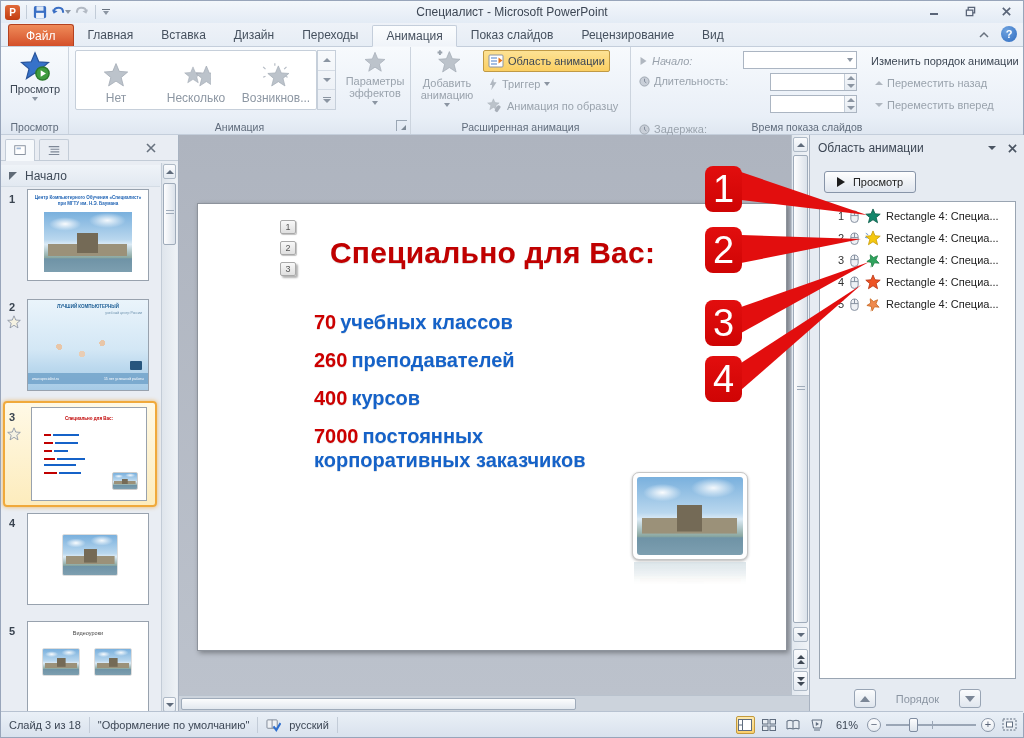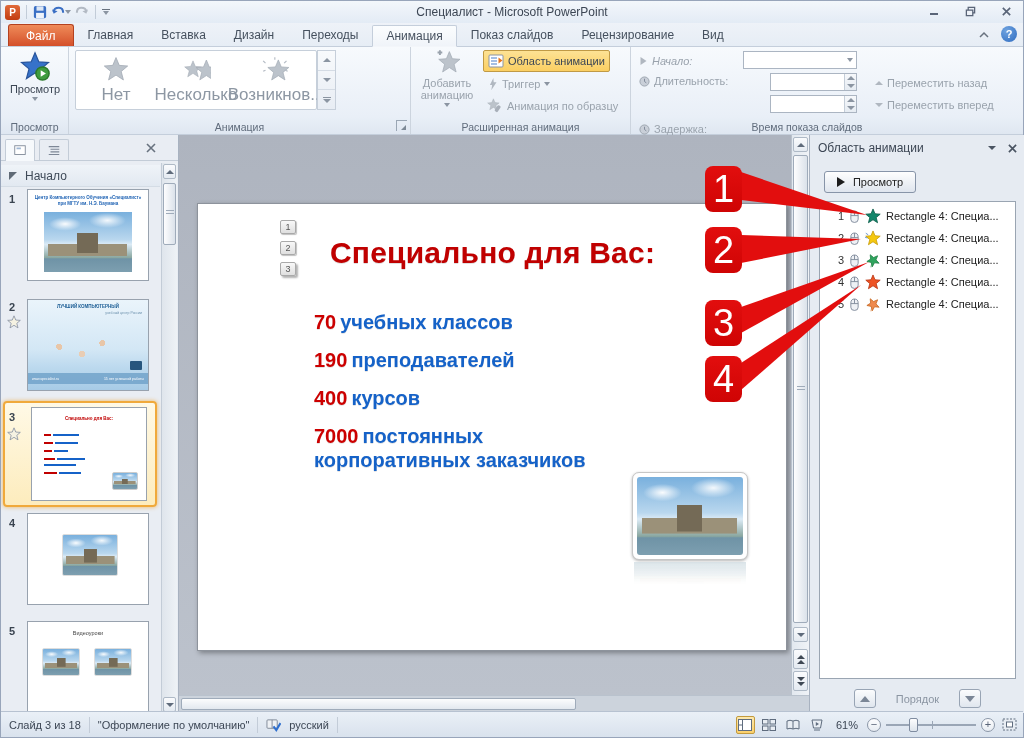--- a/index.html
+++ b/index.html
@@ -32,21 +32,21 @@
   
   .ribbon { position:absolute; top:46px; left:0; right:0; height:88px; background:linear-gradient(#f7fafd,#e9eff7 80%,#dfe7f1); border-bottom:1px solid #c4cedb; }
   .grp { position:absolute; top:0; bottom:0; border-right:1px solid #ccd4de; }
   .grp-label { position:absolute; bottom:1px; left:0; right:0; text-align:center; font-size:10.5px; color:#606c7c; }
   .bigbtn { position:absolute; display:flex; flex-direction:column; align-items:center; gap:2px; }
   .bigbtn .lbl { font-size:11px; text-align:center; line-height:12px; }
   .dis { color:#9aa3ad; }
   .caret { display:inline-block; width:0; height:0; border-left:3px solid transparent; border-right:3px solid transparent; border-top:4px solid #8b95a2; vertical-align:middle; }
   .gallery { position:absolute; left:6px; top:3px; width:242px; height:60px; background:#fff; border:1px solid #c6cfda; border-radius:2px; display:flex; }
   .gal-item { width:80px; display:flex; flex-direction:column; align-items:center; justify-content:flex-end; padding-bottom:4px; gap:3px; }
-  .gal-item .glbl { font-size:17px; color:#8d97a3; }
+  .gal-item .glbl { font-size:12px; color:#8d97a3; }
   .gal-scroll { position:absolute; left:248px; top:3px; width:19px; height:60px; border:1px solid #c6cfda; background:linear-gradient(#f8fafc,#e8edf4); display:flex; flex-direction:column; }
   .gal-scroll .gsb { flex:1; display:flex; align-items:center; justify-content:center; border-bottom:1px solid #d4dbe4; }
   .tri-up { width:0;height:0;border-left:4px solid transparent;border-right:4px solid transparent;border-bottom:4px solid #8b95a2; }
   .tri-dn { width:0;height:0;border-left:4px solid transparent;border-right:4px solid transparent;border-top:4px solid #8b95a2; }
   .smallrow { position:absolute; height:22px; display:flex; align-items:center; gap:4px; font-size:11px; padding:0 4px; }
   .hl-btn { background:linear-gradient(var(--ribbon_highlight,#fde294),#fbcf62); border:1px solid #c09a45; border-radius:2px; color:#3c4654; }
   .combo { background:#fff; border:1px solid #abb5c2; height:18px; display:flex; align-items:center; justify-content:flex-end; padding-right:3px; }
   .spin { background:#fff; border:1px solid #abb5c2; height:18px; position:relative; }
   .spin .arrs { position:absolute; right:0; top:0; bottom:0; width:12px; border-left:1px solid #c4cdd8; display:flex; flex-direction:column; align-items:center; justify-content:space-around; background:linear-gradient(#f6f8fb,#e6ecf3); }
   .launcher { position:absolute; right:3px; bottom:3px; width:11px; height:11px; border:1px solid #9aa6b4; border-right:none; border-bottom:none; }
@@ -297,20 +297,27 @@
             <span class="tri-up"></span>
           </div>
         <div class="gsb">
             <span class="tri-dn"></span>
           </div>
         <div class="gsb" style="flex-direction:column;border-bottom:none;">
             <span style="width:8px;height:1px;background:#8b95a2;margin-bottom:1px;"></span>
             <span class="tri-dn"></span>
           </div>
       </div>
+      <div class="bigbtn dis" style="left:274px;top:4px;width:64px;">
+        <svg width="22" height="22" viewBox="0 0 20 20">
+            <use href="#ic-star" class="st-gray"></use>
+          </svg>
+        <span class="lbl">Параметры эффектов</span>
+        <span class="caret"></span>
+      </div>
       <div class="launcher"></div>
       <div class="grp-label">Анимация</div>
     </div>
 
     <div class="grp" style="left:410px;width:220px;">
       <div class="bigbtn dis" style="left:6px;top:2px;width:60px;">
         <svg width="26" height="26" viewBox="0 0 22 20">
             <g transform="translate(2,0)">
               <use href="#ic-star" class="st-gray"></use>
             </g>
@@ -376,20 +383,23 @@
           </svg>
         <span>Задержка:</span>
       </div>
       <div class="spin" style="position:absolute;left:139px;top:48px;width:87px;">
           <span class="arrs">
             <span class="tri-up"></span>
             <span class="tri-dn"></span>
           </span>
         </div>
 
+      <div class="smallrow" style="left:236px;top:3px;color:#3d4754;">
+        <span>Изменить порядок анимации</span>
+      </div>
       <div class="smallrow dis" style="left:240px;top:25px;justify-content:center;">
         <span class="tri-up" style="border-bottom-color:#b0b7c0;"></span>
         <span>Переместить назад</span>
       </div>
       <div class="smallrow dis" style="left:240px;top:47px;">
         <span class="tri-dn" style="border-top-color:#b0b7c0;"></span>
         <span>Переместить вперед</span>
       </div>
       <div class="grp-label" style="left:60px;right:100px;">Время показа слайдов</div>
     </div>
@@ -501,21 +511,21 @@
     </div>
 
     <div class="editor">
       <div class="slide">
         <span class="badge" style="top:16px;">1</span>
         <span class="badge" style="top:37px;">2</span>
         <span class="badge" style="top:58px;box-shadow:2px 2px 2px rgba(0,0,0,.3);">3</span>
         <div class="slide-title">Специально для Вас:</div>
         <div class="bullets">
           <div class="bullet"><span class="num">70</span><span>учебных классов</span></div>
-          <div class="bullet"><span class="num">190</span><span>преподавателей</span></div>
+          <div class="bullet"><span class="num">260</span><span>преподавателей</span></div>
           <div class="bullet"><span class="num">400</span><span>курсов</span></div>
           <div class="bullet"><span class="num">7000</span><span>постоянных корпоративных заказчиков</span></div>
         </div>
         <div class="pic-frame">
             <div class="photo"></div>
           </div>
         <div class="pic-refl">
             <div class="photo"></div>
           </div>
       </div>

